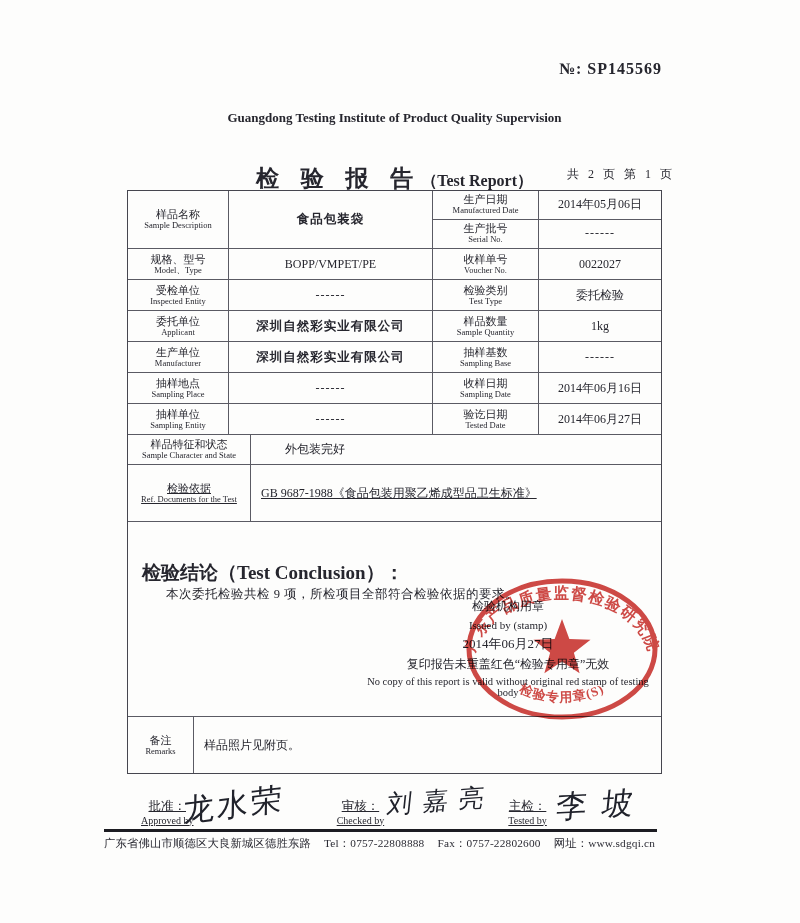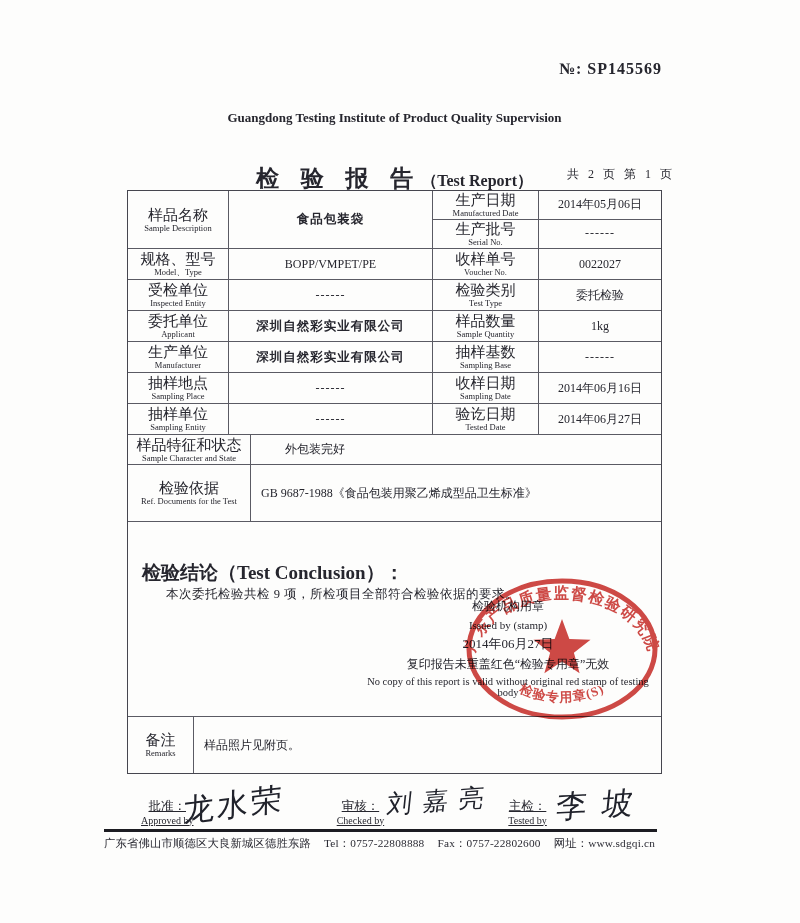--- a/index.html
+++ b/index.html
@@ -14,32 +14,32 @@
   .doc-title .t-cn{font-size:23px;font-weight:700;letter-spacing:8px;}
   .doc-title .t-en{font-size:16px;font-weight:700;letter-spacing:0px;}
   .pagination{position:absolute;top:166px;left:127px;width:548px;text-align:right;font-size:12px;letter-spacing:3px;}
 
   
   .doc{position:absolute;left:127px;top:190px;width:535px;border:1.5px solid #46464f;box-sizing:border-box;background:transparent;}
   .row{display:grid;border-bottom:1px solid #5a5a63;box-sizing:border-box;}
   .row:last-child{border-bottom:none;}
   .cell{border-right:1px solid #5a5a63;box-sizing:border-box;display:flex;flex-direction:column;justify-content:center;align-items:center;text-align:center;overflow:hidden;}
   .cell.last{border-right:none;}
-  .cell .cn{font-size:15px;line-height:1.2;}
+  .cell .cn{font-size:11px;line-height:1.2;}
   .cell .en{font-size:8.5px;line-height:1.15;}
   .val{font-size:12px;text-align:center;}
   .val.bold{font-weight:700;font-size:12.5px;letter-spacing:1px;}
   .val.dash{letter-spacing:1px;}
   .row-main{grid-template-columns:101px 204px 106px 1fr;height:31px;}
   .row-top{grid-template-columns:101px 204px 1fr;height:58px;}
   .stack{display:flex;flex-direction:column;}
   .substack{display:grid;grid-template-columns:106px 1fr;height:29px;box-sizing:border-box;}
   .substack.first{border-bottom:1px solid #5a5a63;}
   .row-wide1{grid-template-columns:123px 1fr;height:30px;gap:24px;}
-  .row-wide2{grid-template-columns:123px 1fr;height:57px;}
+  .row-wide2{grid-template-columns:123px 1fr;height:57px;text-decoration:underline;}
   .row-remarks{grid-template-columns:66px 1fr;height:56px;}
   .cell.leftval{align-items:flex-start;padding-left:10px;text-align:left;}
 
   
   .row-conclusion{height:195px;position:relative;display:block;}
   .concl-head{position:absolute;left:14px;top:38px;font-size:19px;font-weight:700;}
   .concl-body{position:absolute;left:38px;top:64px;font-size:12.5px;letter-spacing:0.5px;}
   .issue-block{position:absolute;right:2px;top:76px;width:302px;text-align:center;z-index:2;}
   .issue-block .l1{font-size:12px;margin-bottom:4px;}
   .issue-block .l2{font-size:11px;margin-bottom:4px;}

